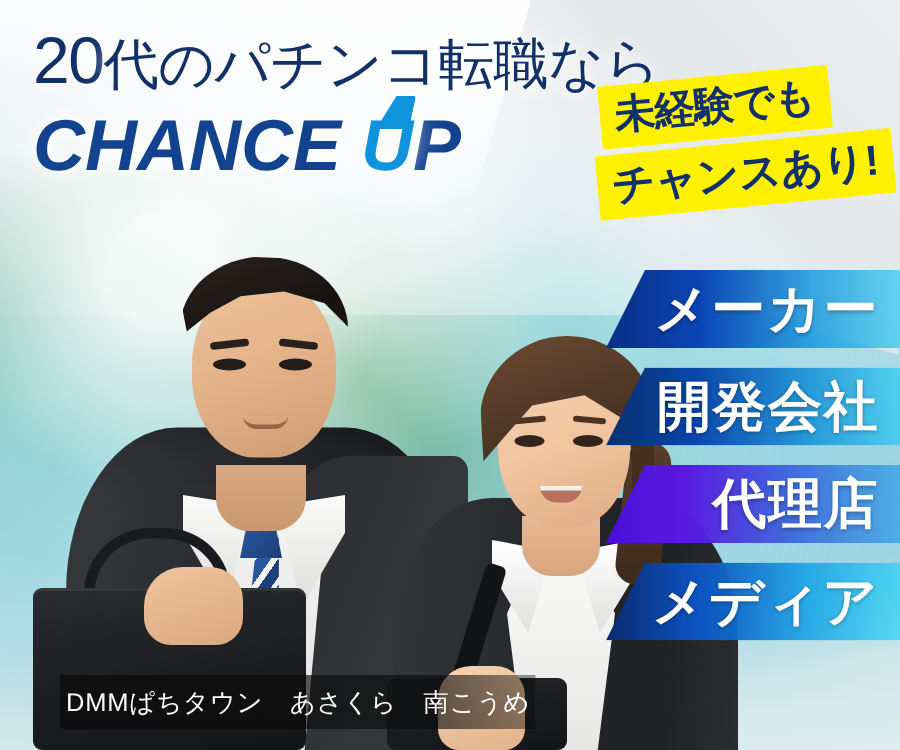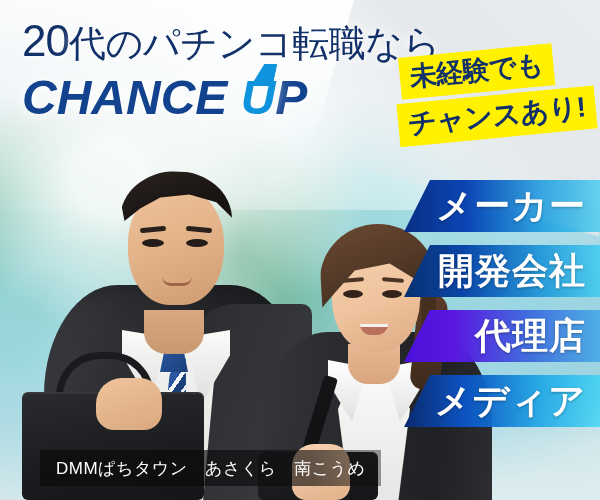--- a/index.html
+++ b/index.html
@@ -342,21 +342,21 @@
   .cat.purple{ background: linear-gradient(90deg, #4a10d8 0%, #5a18e0 26%, rgba(42,80,220,0.8) 62%, rgba(26,150,230,0.6) 100%); }
   .cat.blue2 { background: linear-gradient(90deg, #07306f 0%, #0a46aa 30%, rgba(17,140,214,0.85) 68%, rgba(24,200,245,0.6) 100%); justify-content: flex-end; }
   .cat.blue3 { background: linear-gradient(90deg, #0a2a6e 0%, #0d52c0 30%, rgba(18,160,230,0.85) 68%, rgba(26,210,250,0.62) 100%); text-align: right; }
 
   
   .credit {
     position: absolute;
     left: 40px;
     bottom: 14px;
     height: 36px;
-    padding: 0 16px;
+    padding: 0 4px;
     display: flex;
     align-items: center;
     background: linear-gradient(90deg, rgba(10,10,10,0.72) 0%, rgba(10,10,10,0.62) 80%, rgba(10,10,10,0.4) 100%);
     color: #ffffff;
     font-size: 17px;
     letter-spacing: 0.5px;
     white-space: nowrap;
   }
 </style>
 </head>

